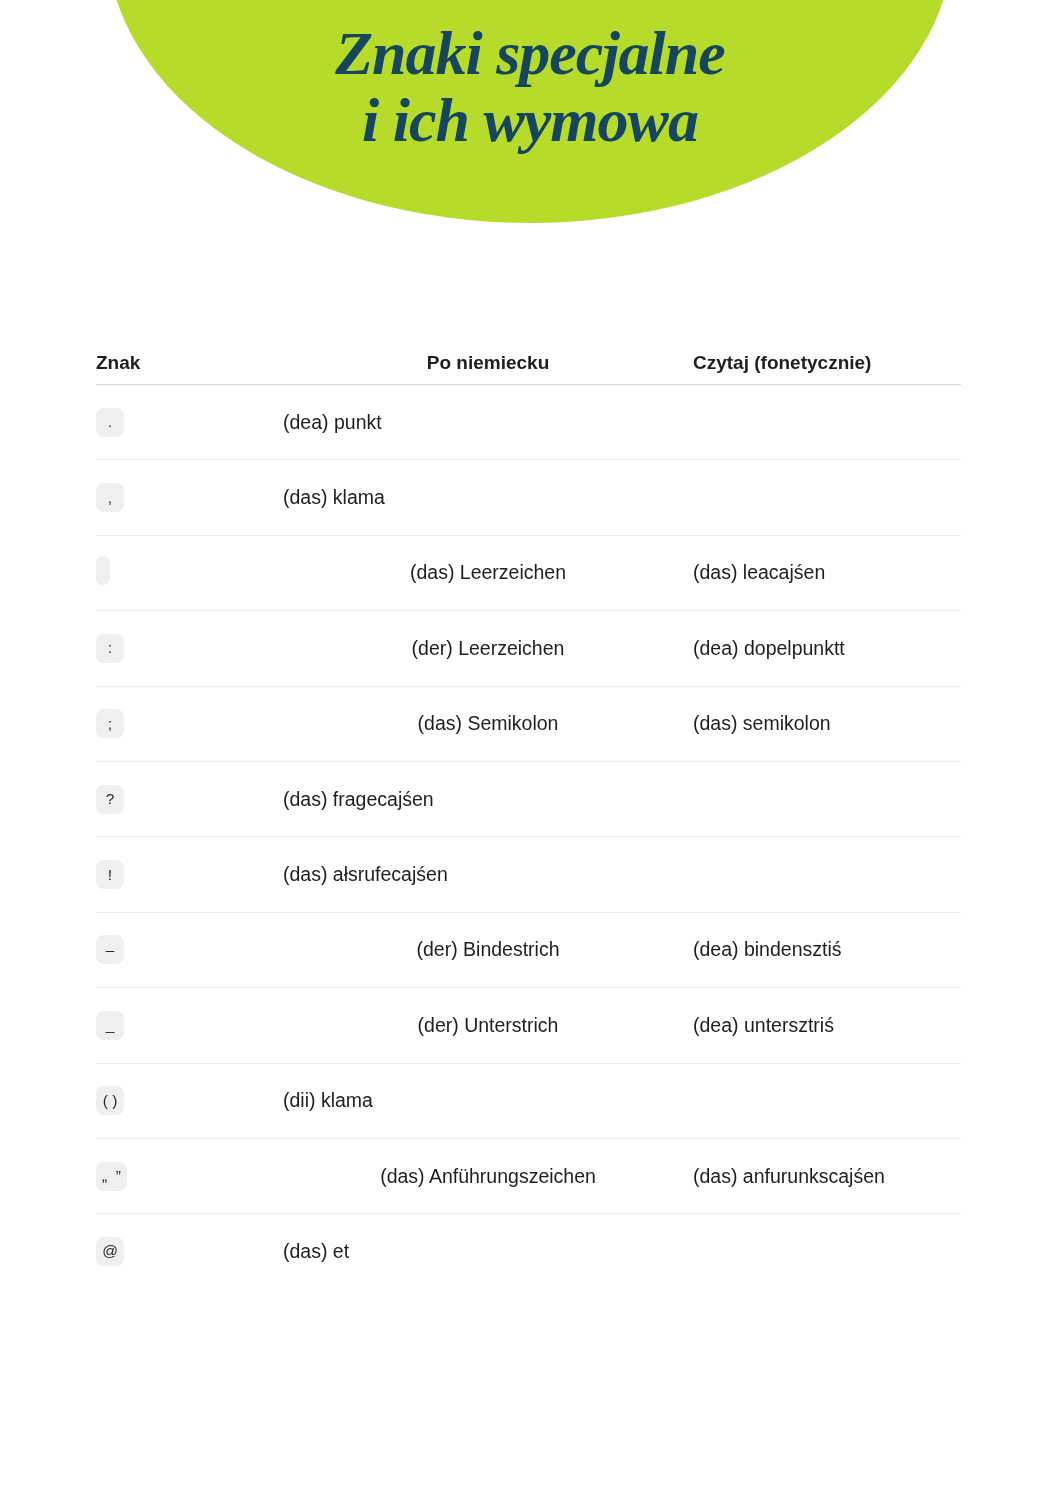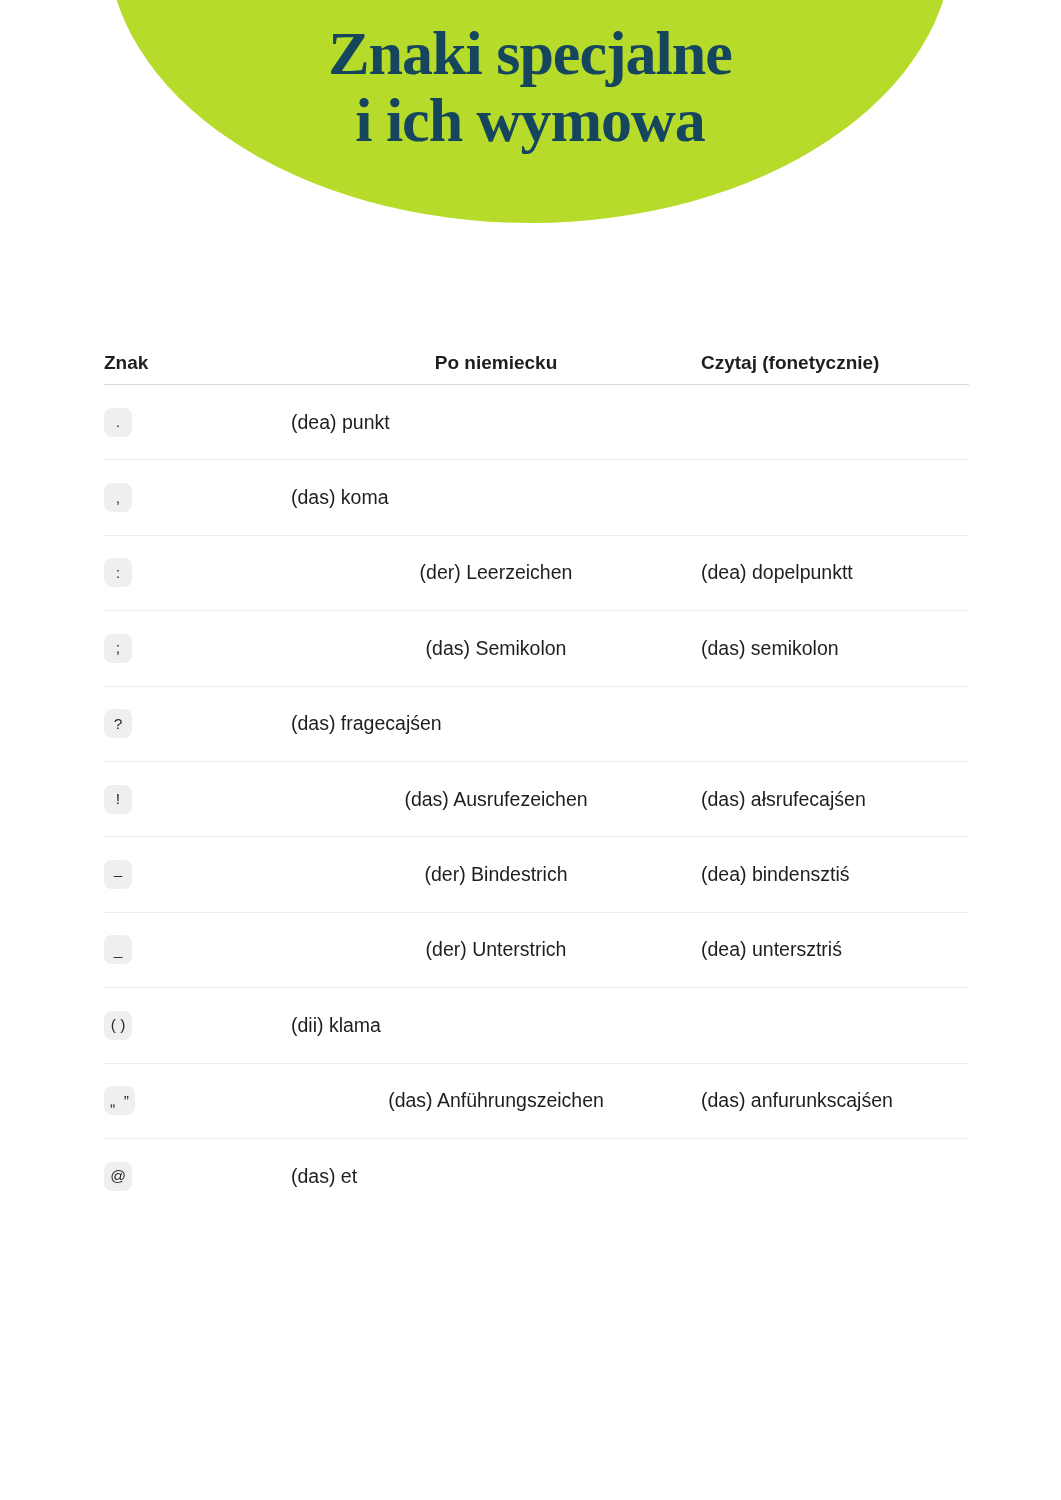--- a/index.html
+++ b/index.html
@@ -22,25 +22,26 @@
     position: absolute;
     left: 110px; top: 20px; width: 840px;
     margin: 0;
     text-align: center;
     font-family: "Liberation Serif", serif;
     font-weight: 600;
     font-size: 62px;
     line-height: 67px;
     letter-spacing: -1px;
     color: #15465e;
+    font-style: italic;
   }
   
   .table {
     position: absolute;
-    left: 104px; top: 341px;
+    left: 96px; top: 341px;
     width: 865px;
     color: #1e1e1e;
   }
   .thead {
     display: flex;
     align-items: center;
     height: 43px;
     border-bottom: 1px solid #d8d8d8;
     font-weight: bold;
     font-size: 19px;
@@ -92,23 +93,30 @@
     <div class="col-sign">
       <span class="badge">.</span>
     </div>
     <div class="col-phonetic">(dea) punkt</div>
   </div>
 
   <div class="tr">
     <div class="col-sign">
       <span class="badge">,</span>
     </div>
-    <div class="col-phonetic">(das) koma</div>
+    <div class="col-phonetic">(das) klama</div>
   </div>
 
+  <div class="tr">
+    <div class="col-sign">
+      <span class="badge narrow"> </span>
+    </div>
+    <div class="col-german">(das) Leerzeichen</div>
+    <div class="col-phonetic">(das) leacajśen</div>
+  </div>
 
   <div class="tr">
     <div class="col-sign">
       <span class="badge">:</span>
     </div>
     <div class="col-german">(der) Leerzeichen</div>
     <div class="col-phonetic">(dea) dopelpunktt</div>
   </div>
 
   <div class="tr">
@@ -123,21 +131,20 @@
     <div class="col-sign">
       <span class="badge">?</span>
     </div>
     <div class="col-phonetic">(das) fragecajśen</div>
   </div>
 
   <div class="tr">
     <div class="col-sign">
       <span class="badge">!</span>
     </div>
-    <div class="col-german">(das) Ausrufezeichen</div>
     <div class="col-phonetic">(das) ałsrufecajśen</div>
   </div>
 
   <div class="tr">
     <div class="col-sign">
       <span class="badge">–</span>
     </div>
     <div class="col-german">(der) Bindestrich</div>
     <div class="col-phonetic">(dea) bindensztiś</div>
   </div>

